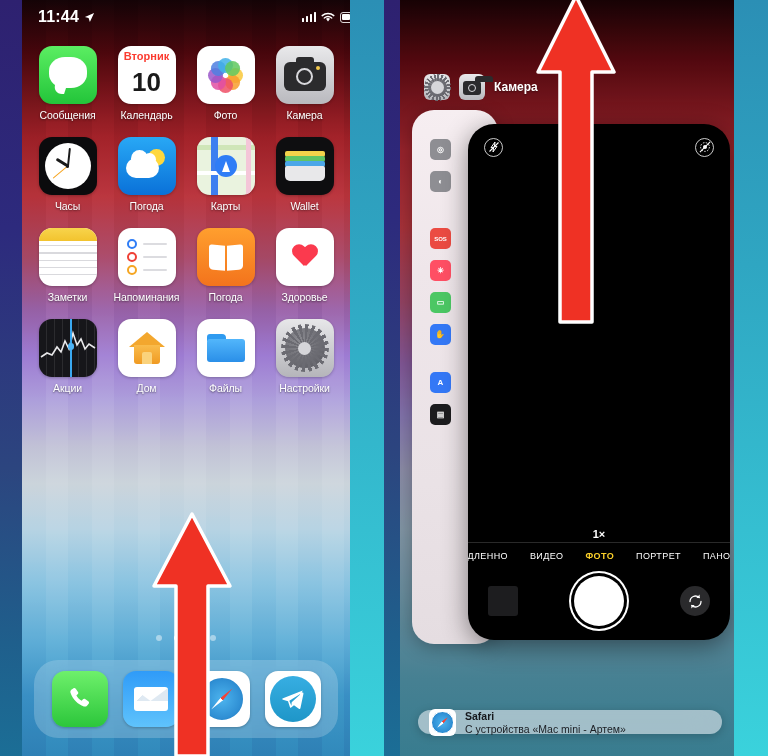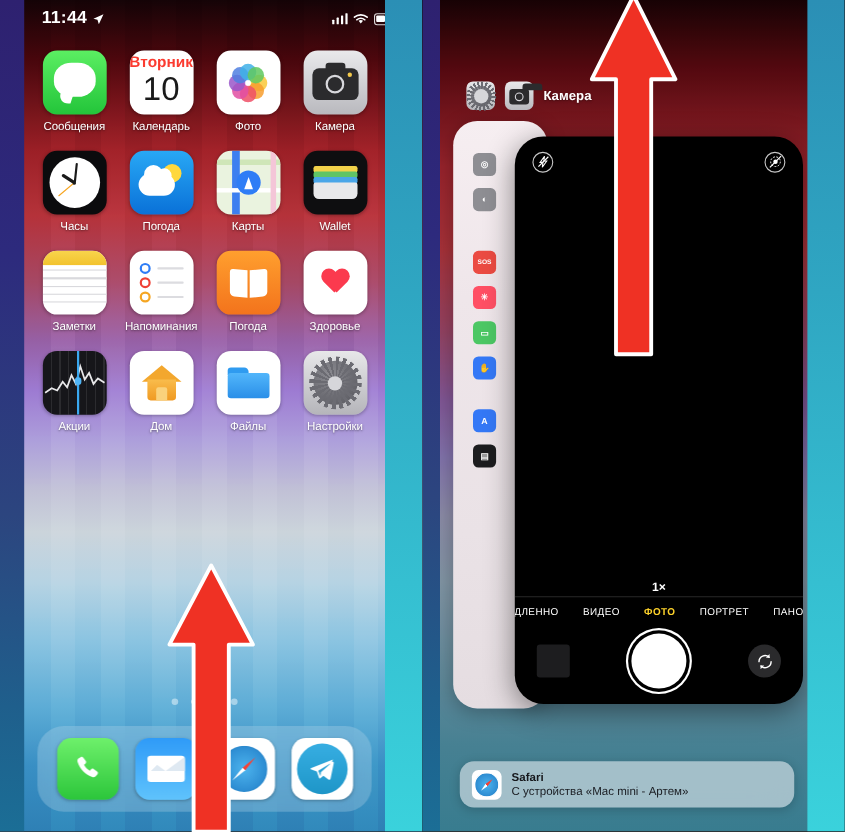--- a/index.html
+++ b/index.html
@@ -88,24 +88,24 @@
                white-space:nowrap; letter-spacing:-.1px; }
 
   
   .ic-messages { background:linear-gradient(to bottom,#5bee62,#23c53a); }
   .ic-messages .bubble { position:absolute; left:10px; top:11px; width:38px; height:31px;
     background:#fff; border-radius:16px/14px; }
   .ic-messages .bubble::after { content:""; position:absolute; left:5px; bottom:-6px;
     width:12px; height:12px; background:#fff; border-radius:0 0 0 10px; transform:skewX(-18deg); }
 
   .ic-calendar { background:#fff; display:flex; flex-direction:column; }
-  .cal-top { height:17px; color:#fb3b30; font-size:14px; font-weight:bold;
+  .cal-top { height:17px; color:#fb3b30; font-size:11px; font-weight:bold;
     display:flex; align-items:center; justify-content:center; padding-top:2px;text-align:right; }
   .cal-num { flex:1; display:flex; align-items:center; justify-content:center;
-    font-size:30px; color:#1a1a1a; font-weight:400; line-height:1; padding-bottom:4px; }
+    font-size:26px; color:#1a1a1a; font-weight:700; line-height:1; padding-bottom:4px; }
 
   .ic-photos { background:#fff; }
   .petals { position:absolute; inset:0; }
   .petal { position:absolute; left:50%; top:50%; width:15px; height:15px;
     border-radius:50%; margin:-7.5px 0 0 -7.5px; opacity:.85; }
 
   .ic-camera { background:linear-gradient(to bottom,#e9e9eb,#b9b9be); }
   .cam-body { position:absolute; left:8px; top:16px; right:8px; bottom:13px;
     background:#2b2b2d; border-radius:6px; }
   .cam-body::before { content:""; position:absolute; left:12px; top:-5px; width:18px;
@@ -293,21 +293,21 @@
   .mode.active { color:#fcd12a; font-weight:bold; }
   .cam-bottom { position:absolute; left:0; right:0; bottom:10px; height:58px;
     display:flex; align-items:center; justify-content:space-between; padding:0 20px; }
   .thumb { width:30px; height:30px; background:#1d1d1f; border-radius:3px; }
   .shutter { width:50px; height:50px; border-radius:50%; background:#fff;
     box-shadow:0 0 0 3px #000, 0 0 0 5px #fff; }
   .flip { width:30px; height:30px; border-radius:50%; background:#2a2a2c;
     display:flex; align-items:center; justify-content:center; }
 
   
-  .handoff { position:absolute; left:34px; right:46px; bottom:22px; height:42px;
+  .handoff { position:absolute; left:34px; right:46px; bottom:22px; height:24px;
     border-radius:13px; background:rgba(225,230,235,.62); backdrop-filter:blur(16px);
     display:flex; align-items:center; gap:9px; padding:0 11px; z-index:7;
     box-shadow:0 2px 10px rgba(0,0,0,.2); }
   .ho-icon { width:27px; height:27px; border-radius:6px; background:#fff;
     display:flex; align-items:center; justify-content:center; flex-shrink:0; }
   .ho-icon .compass { width:23px; height:23px; border-width:1.6px; }
   .ho-icon .needle { height:15px; margin:-7.5px 0 0 -1.5px; width:3px; }
   .ho-text { display:flex; flex-direction:column; gap:1px; min-width:0; }
   .ho-title { font-size:10.5px; font-weight:bold; color:#16181c; }
   .ho-sub { font-size:10.5px; color:#1b1e23; white-space:nowrap; }

